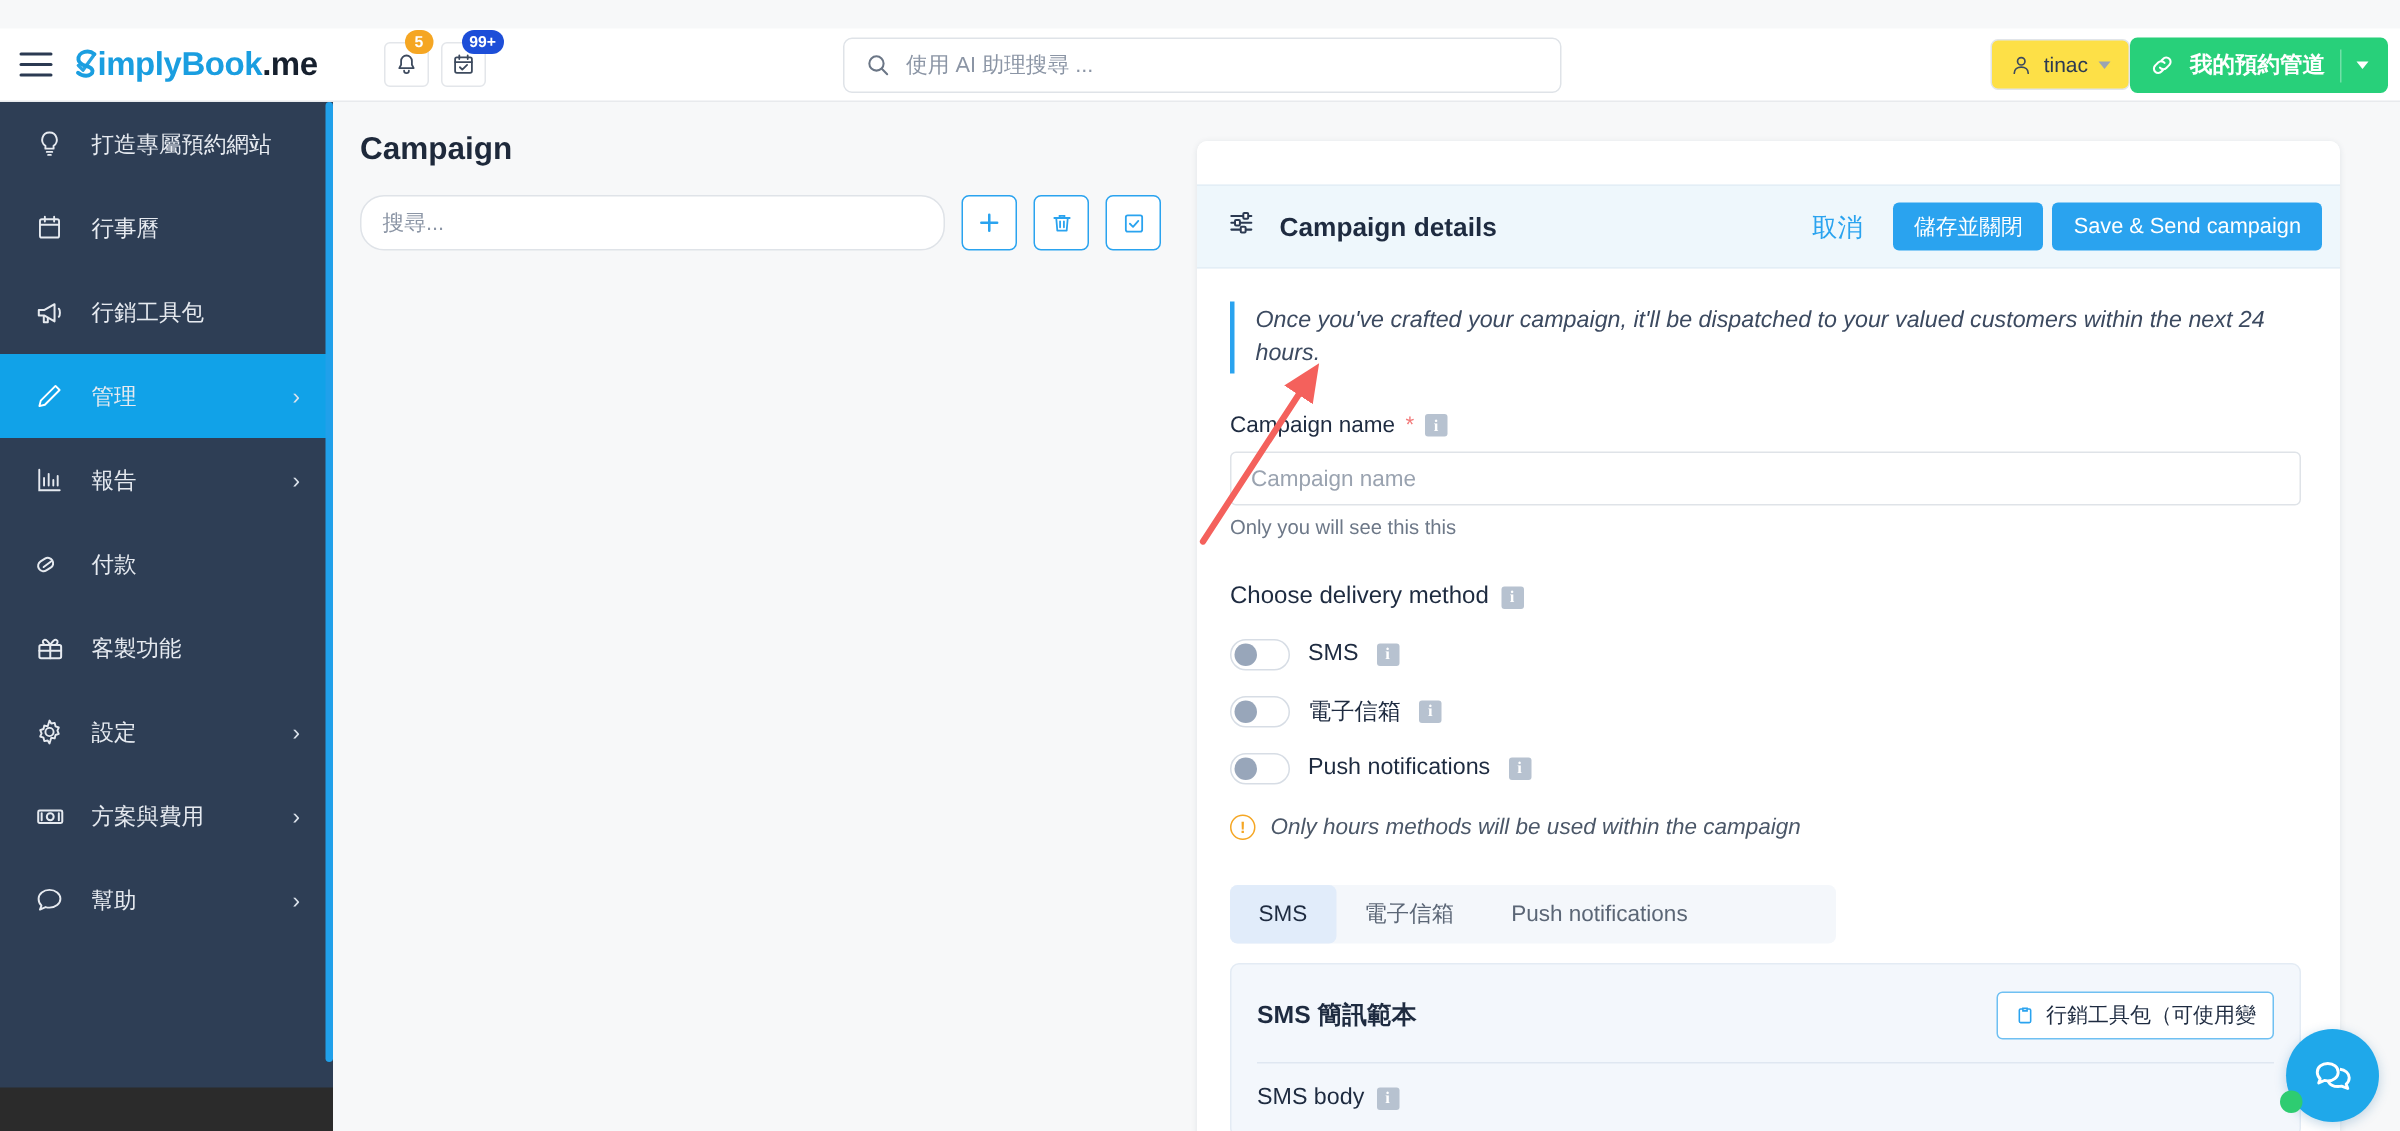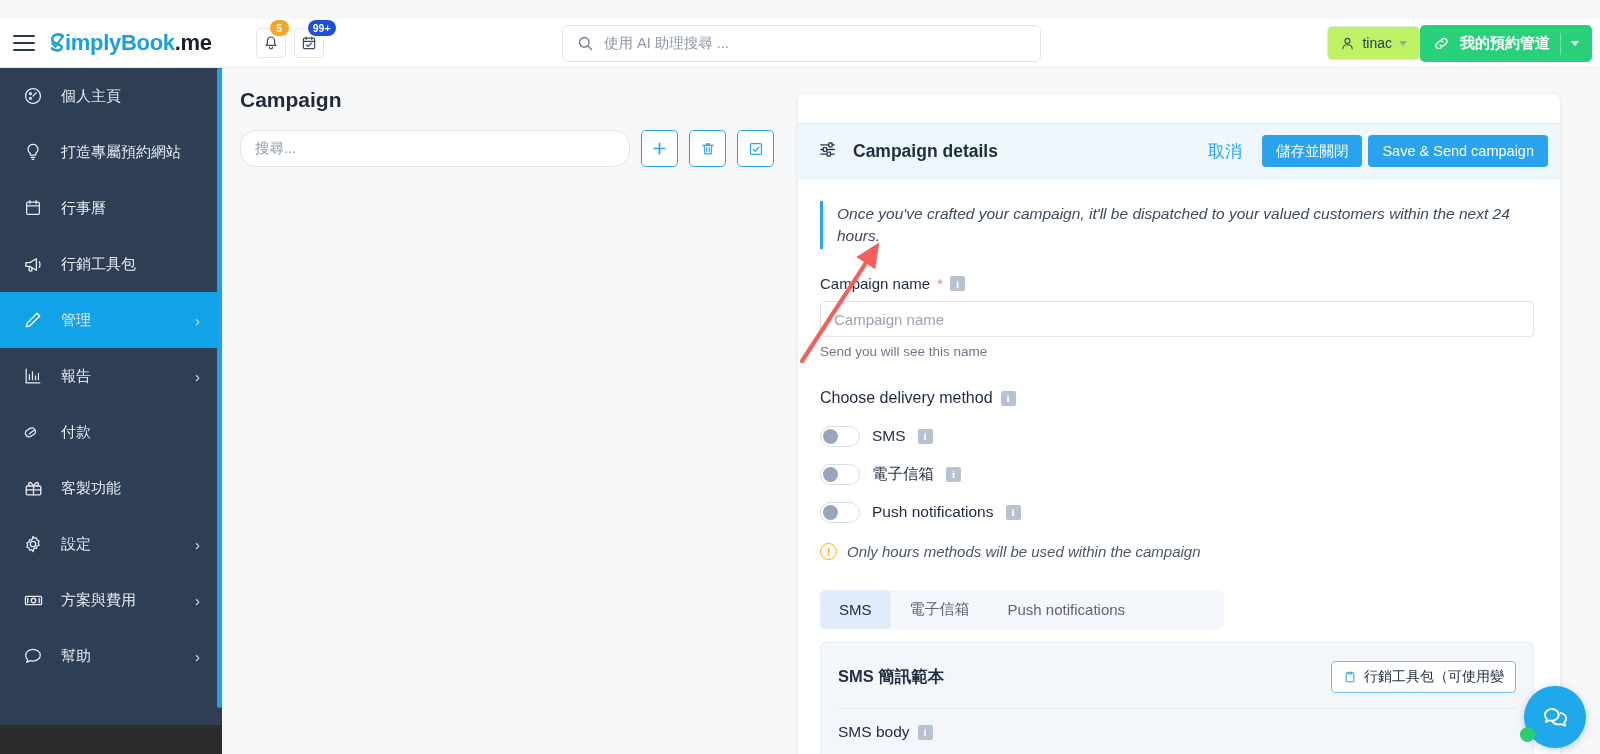--- a/index.html
+++ b/index.html
@@ -35,21 +35,21 @@
            display: flex; align-items: center; justify-content: center; padding: 0 5px; }
   .badge.amber { background: #f5a623; }
   .badge.green { background: #1d4ed8; }
 
   .searchwrap { position: absolute; left: 562px; top: 6px; width: 479px; height: 37px;
                 border: 1px solid #dfe3e8; border-radius: 6px; background: #fff;
                 display: flex; align-items: center; padding-left: 14px; cursor: text; }
   .searchwrap .ph { font-size: 14.5px; color: #8b95a5; margin-left: 10px; }
 
   .userchip { position: absolute; right: 180px; top: 7px; height: 34px;
-              border: 1px solid #e1e5ea; border-radius: 5px; background: #bef264;
+              border: 1px solid #e1e5ea; border-radius: 5px; background: #fde047;
               display: flex; align-items: center; gap: 7px; padding: 0 12px; cursor: pointer; }
   .userchip .uname { font-size: 14px; color: #2b3a52; }
   .caret { width: 0; height: 0; border-left: 4.5px solid transparent;
            border-right: 4.5px solid transparent; border-top: 5px solid #9aa4b2; }
   .caret.white { border-top-color: #ffffff; }
 
   .greenbtn { position: absolute; right: 8px; top: 6px; height: 37px; background: #28d07a;
               border-radius: 5px; display: flex; align-items: center; gap: 10px;
               padding: 0 13px; cursor: pointer; }
   .greenbtn .gtxt { color: #fff; font-size: 15px; font-weight: bold; }
@@ -221,31 +221,20 @@
       </svg>
       <span class="gtxt">我的預約管道</span>
       <span class="divline"></span>
       <span class="caret white"></span>
     </div>
   </div>
 
   <div class="sidebar">
     <div class="sb-scroll">
 
-      <div class="navitem">
-        <span class="navicon">
-          <svg width="20" height="20" viewBox="0 0 22 22" fill="none" stroke="#e6eaf0" stroke-width="1.4">
-            <circle cx="11" cy="11" r="8.2"></circle>
-              <path d="M11 11l3.6-3.6" stroke-linecap="round"></path>
-            <circle cx="8.2" cy="8.4" r="1"></circle>
-              <circle cx="8.2" cy="13.6" r="1"></circle>
-          </svg>
-        </span>
-        <span class="nlabel">個人主頁</span>
-      </div>
 
       <div class="navitem">
         <span class="navicon">
           <svg width="20" height="20" viewBox="0 0 22 22" fill="none" stroke="#e6eaf0" stroke-width="1.4">
             <path d="M11 2.6a5.3 5.3 0 0 0-3 9.7v2.1h6v-2.1a5.3 5.3 0 0 0-3-9.7z" stroke-linejoin="round"></path>
             <path d="M9 16.8h4M10 19h2" stroke-linecap="round"></path>
           </svg>
         </span>
         <span class="nlabel">打造專屬預約網站</span>
       </div>
@@ -415,21 +404,21 @@
         </div>
 
         <div class="fieldlabel">
           <span>Campaign name</span>
           <span class="req">*</span>
           <span class="infoi">i</span>
         </div>
         <div class="textinput">
           <span>Campaign name</span>
         </div>
-        <div class="helptext">Send you will see this name</div>
+        <div class="helptext">Only you will see this this</div>
 
         <div class="sectlabel">
           <span>Choose delivery method</span>
           <span class="infoi">i</span>
         </div>
 
         <div class="togrow">
           <span class="toggle">
               <span class="knob"></span>
             </span>

